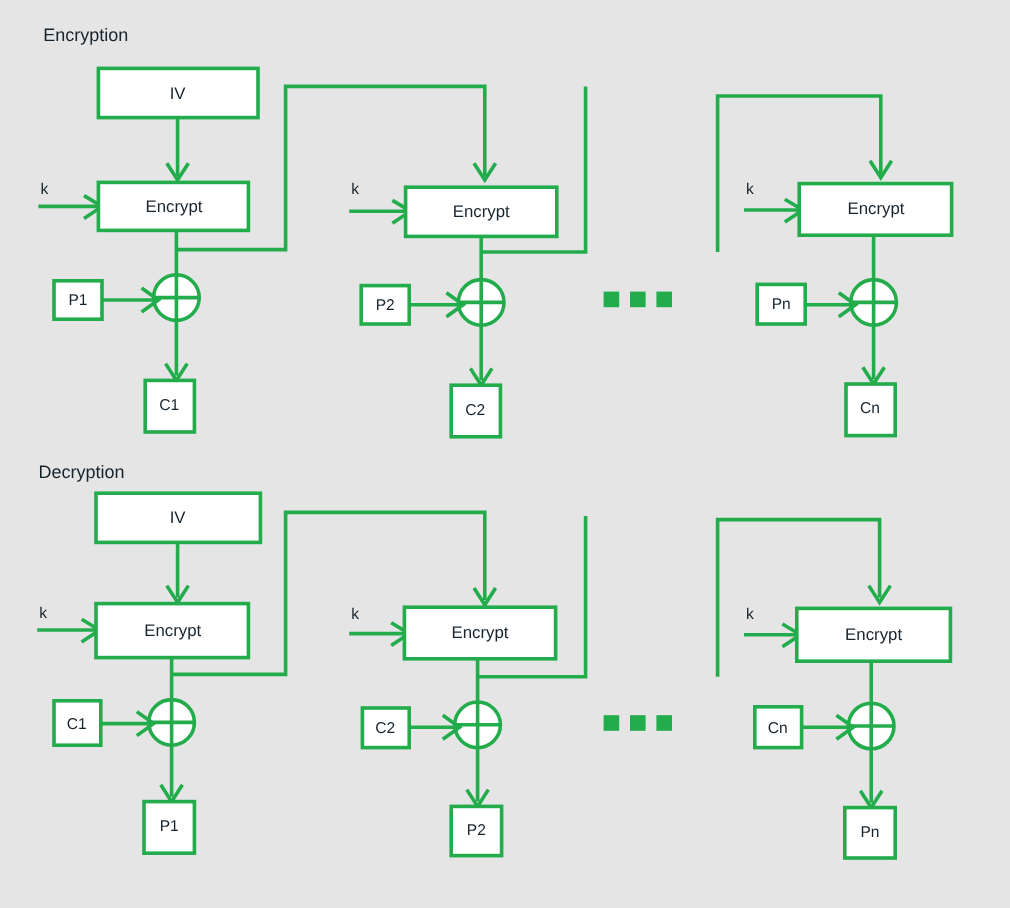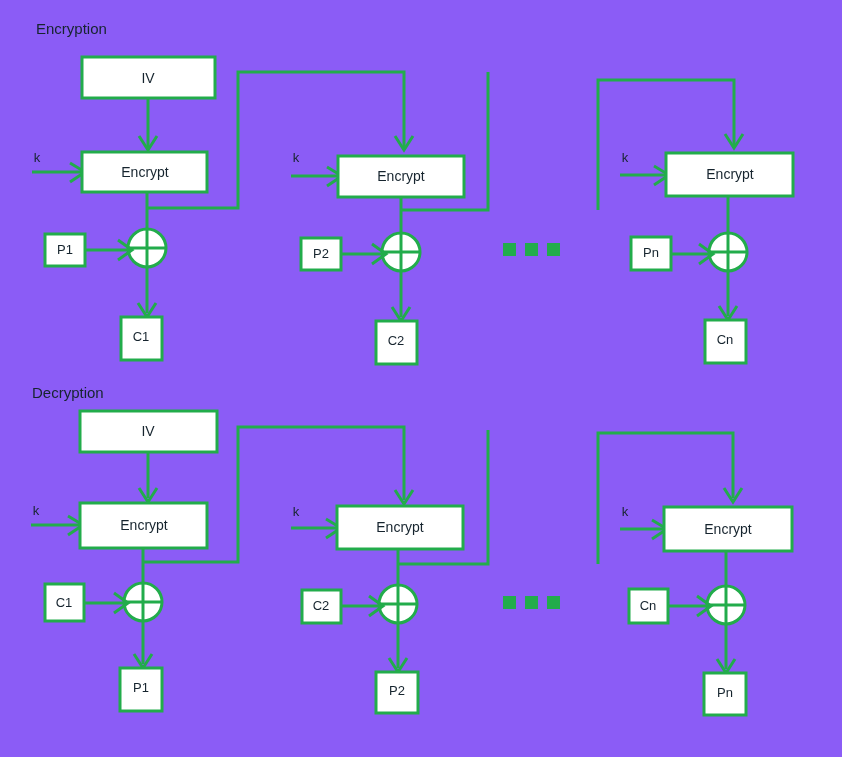--- a/index.html
+++ b/index.html
@@ -10,21 +10,21 @@
   body {
     width: 842px;
     height: 757px;
     font-family: "Liberation Sans", sans-serif;
     overflow: hidden;
   }
   #canvas {
     position: relative;
     width: 842px;
     height: 757px;
-    background: #8b5cf6;
+    background: #e5e5e5;
   }
   svg.diagram {
     position: absolute;
     left: 0;
     top: 0;
     width: 842px;
     height: 757px;
   }
   .section-title {
     fill: #16242e;

